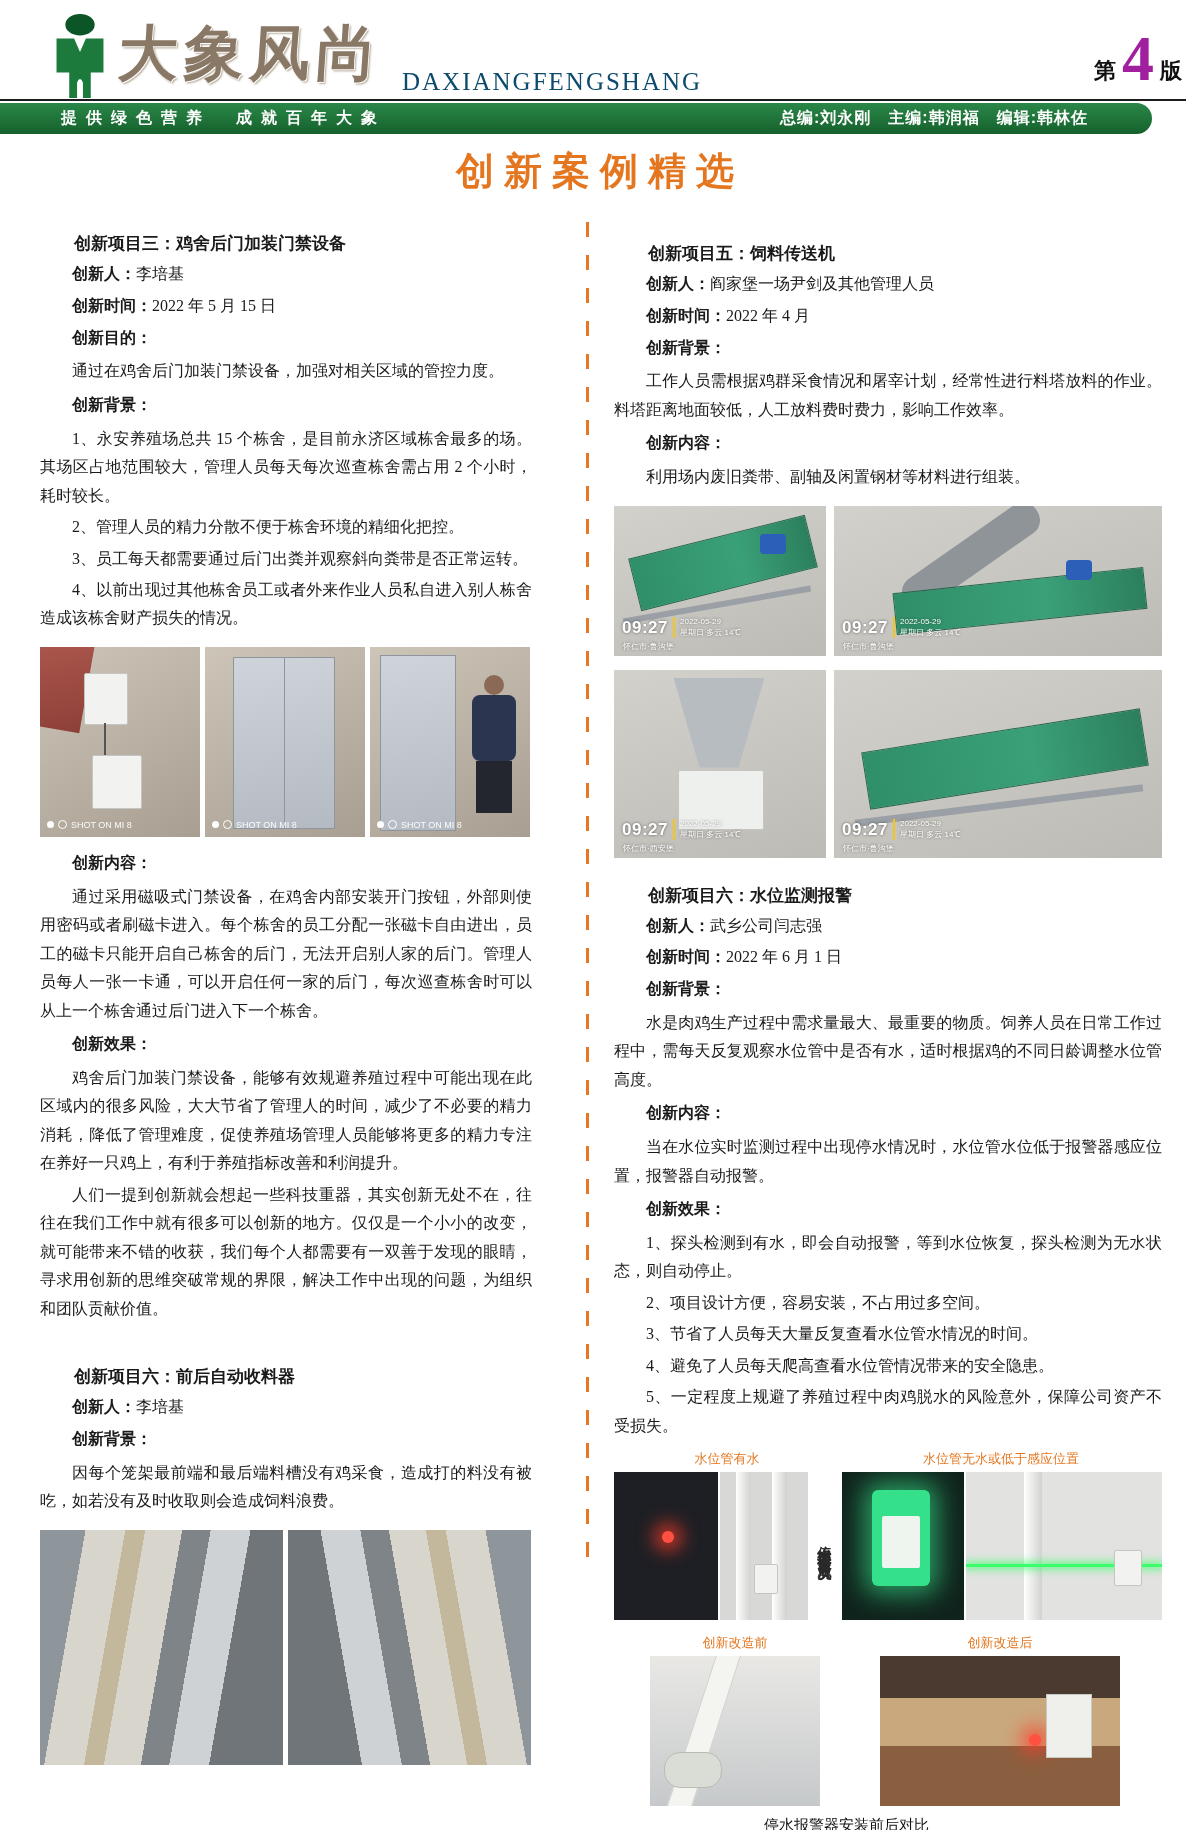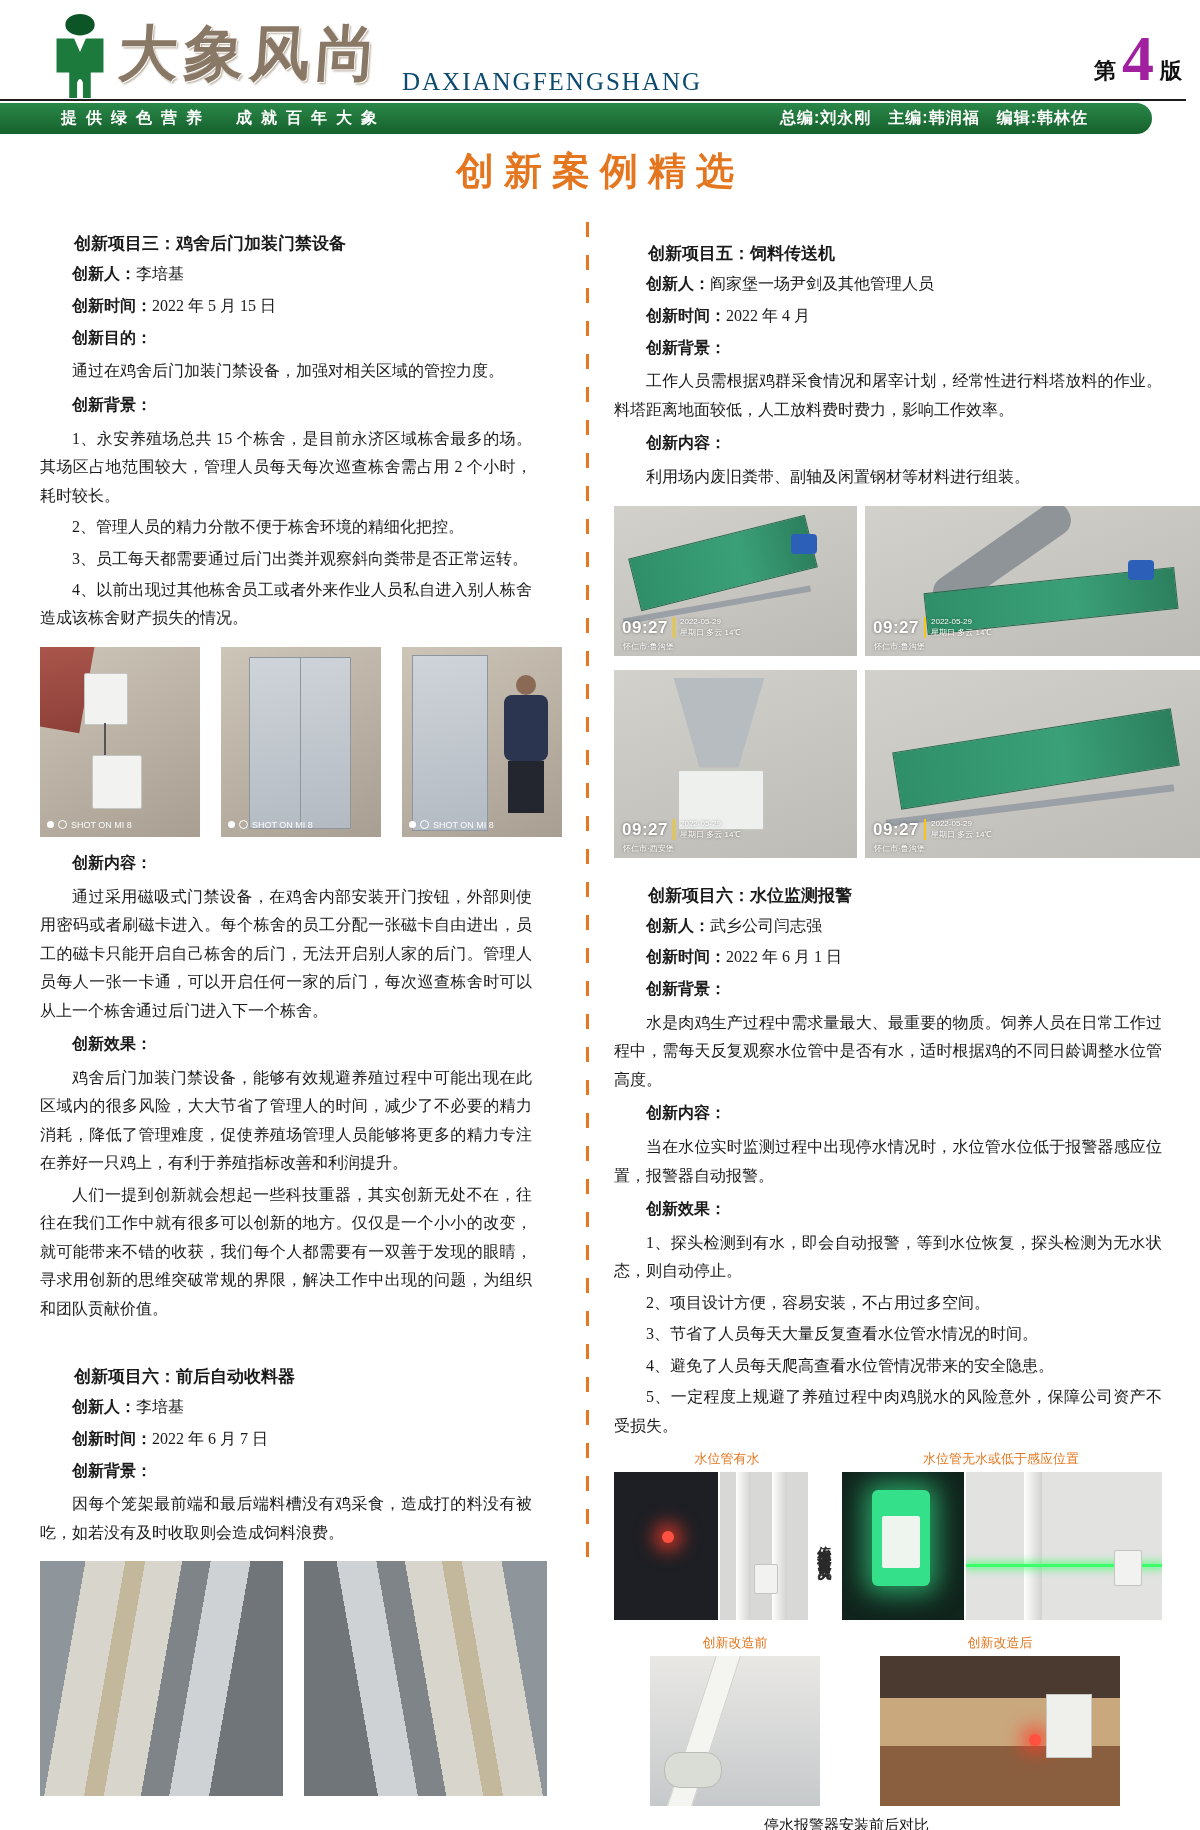--- a/index.html
+++ b/index.html
@@ -41,21 +41,21 @@
   .col-right{left:614px;width:548px;top:224px;}
 
   .art-h{font-family:"Liberation Sans",sans-serif;font-weight:bold;font-size:17px;
          text-indent:2em;margin:18px 0 6px;}
   .mt-lg{margin-top:42px;}
   .meta{text-indent:2em;font-size:16px;margin:7px 0;line-height:1.55;}
   .meta b{font-family:"Liberation Sans",sans-serif;font-size:16px;}
   .p{font-size:16px;line-height:1.78;text-align:justify;text-indent:2em;margin:3px 0;}
 
   
-  .strip{display:flex;gap:21px;margin:14px 0;}
+  .strip{display:flex;gap:5px;margin:14px 0;}
   .ph{position:relative;overflow:hidden;background:#b5aea2;flex:none;}
   .ph3{width:160px;height:190px;background:linear-gradient(150deg,#cdc5b7,#a89f92);}
   .curtain{position:absolute;left:-22px;top:-14px;width:70px;height:95px;
            background:linear-gradient(160deg,#b05a50,#8d4038);transform:rotate(10deg);}
   .door{position:absolute;background:linear-gradient(170deg,#cfd4da,#b4bac2);
         border:1px solid #8e959e;}
   .door.seam::after{content:"";position:absolute;left:50%;top:0;width:1px;height:100%;background:#8e959e;}
   .devbox{position:absolute;background:#f2f3f0;border:1px solid #c5c6c2;border-radius:2px;}
   .wire{position:absolute;width:2px;background:#555;}
   .person{position:absolute;right:6px;top:28px;width:58px;height:150px;}
@@ -64,21 +64,21 @@
   .person .legs{position:absolute;left:10px;top:86px;width:36px;height:52px;background:#23262e;}
   .ph4{width:243px;height:235px;background:
        linear-gradient(100deg,#8f969b 0%,#8f969b 16%,#d8d5cd 16%,#d8d5cd 30%,
        #c3b89b 30%,#c3b89b 37%,#d8d5cd 37%,#d8d5cd 50%,#7e8488 50%,#7e8488 60%,
        #cfd2d4 60%,#cfd2d4 74%,#6f7578 74%);}
   .shot{position:absolute;left:7px;bottom:7px;display:flex;align-items:center;gap:4px;
         color:rgba(255,255,255,.95);font-size:9px;font-family:"Liberation Sans",sans-serif;}
   .dot{width:7px;height:7px;border-radius:50%;display:inline-block;}
   .d1{background:#fff;} .d2{border:1px solid #fff;}
 
-  .ph5{background:linear-gradient(160deg,#d3d1cc,#bdbbb6);padding-left:31px;}
+  .ph5{background:linear-gradient(160deg,#d3d1cc,#bdbbb6);}
   .belt{position:absolute;background:linear-gradient(90deg,#2f8f68,#3aa077 60%,#2c7f5d);
         border:1px solid #24684c;}
   .frame{position:absolute;background:#9aa0a6;}
   .motor{position:absolute;width:26px;height:20px;background:#2b5fb8;border-radius:4px;}
   .hopper{position:absolute;background:#b7bcc0;clip-path:polygon(15% 0,85% 0,65% 100%,35% 100%);}
   .wm{position:absolute;left:8px;bottom:17px;display:flex;align-items:center;gap:5px;color:#fff;
       font-family:"Liberation Sans",sans-serif;text-shadow:0 0 3px rgba(0,0,0,.55);}
   .wm-time{font-size:17px;font-weight:bold;letter-spacing:.5px;}
   .wm-bar{width:2px;height:21px;background:#f5c518;}
   .wm-d{font-size:8px;line-height:1.35;}
@@ -197,21 +197,20 @@
       <p class="meta"><b>创新内容：</b></p>
       <p class="p">通过采用磁吸式门禁设备，在鸡舍内部安装开门按钮，外部则使用密码或者刷磁卡进入。每个栋舍的员工分配一张磁卡自由进出，员工的磁卡只能开启自己栋舍的后门，无法开启别人家的后门。管理人员每人一张一卡通，可以开启任何一家的后门，每次巡查栋舍时可以从上一个栋舍通过后门进入下一个栋舍。</p>
       <p class="meta"><b>创新效果：</b></p>
       <p class="p">鸡舍后门加装门禁设备，能够有效规避养殖过程中可能出现在此区域内的很多风险，大大节省了管理人的时间，减少了不必要的精力消耗，降低了管理难度，促使养殖场管理人员能够将更多的精力专注在养好一只鸡上，有利于养殖指标改善和利润提升。</p>
       <p class="p">人们一提到创新就会想起一些科技重器，其实创新无处不在，往往在我们工作中就有很多可以创新的地方。仅仅是一个小小的改变，就可能带来不错的收获，我们每个人都需要有一双善于发现的眼睛，寻求用创新的思维突破常规的界限，解决工作中出现的问题，为组织和团队贡献价值。</p>
     </article>
 
     <article>
       <h3 class="art-h mt-lg">创新项目六：前后自动收料器</h3>
       <p class="meta"><b>创新人：</b><span>李培基</span></p>
-      <p class="meta"><b>创新时间：</b><span>2022 年 6 月 7 日</span></p>
       <p class="meta"><b>创新背景：</b></p>
       <p class="p">因每个笼架最前端和最后端料槽没有鸡采食，造成打的料没有被吃，如若没有及时收取则会造成饲料浪费。</p>
 
       <div class="strip">
         <figure class="ph ph4" style="margin:0"></figure>
         <figure class="ph ph4" style="margin:0;transform:scaleX(-1);"></figure>
       </div>
 
     </article>
   </section>

